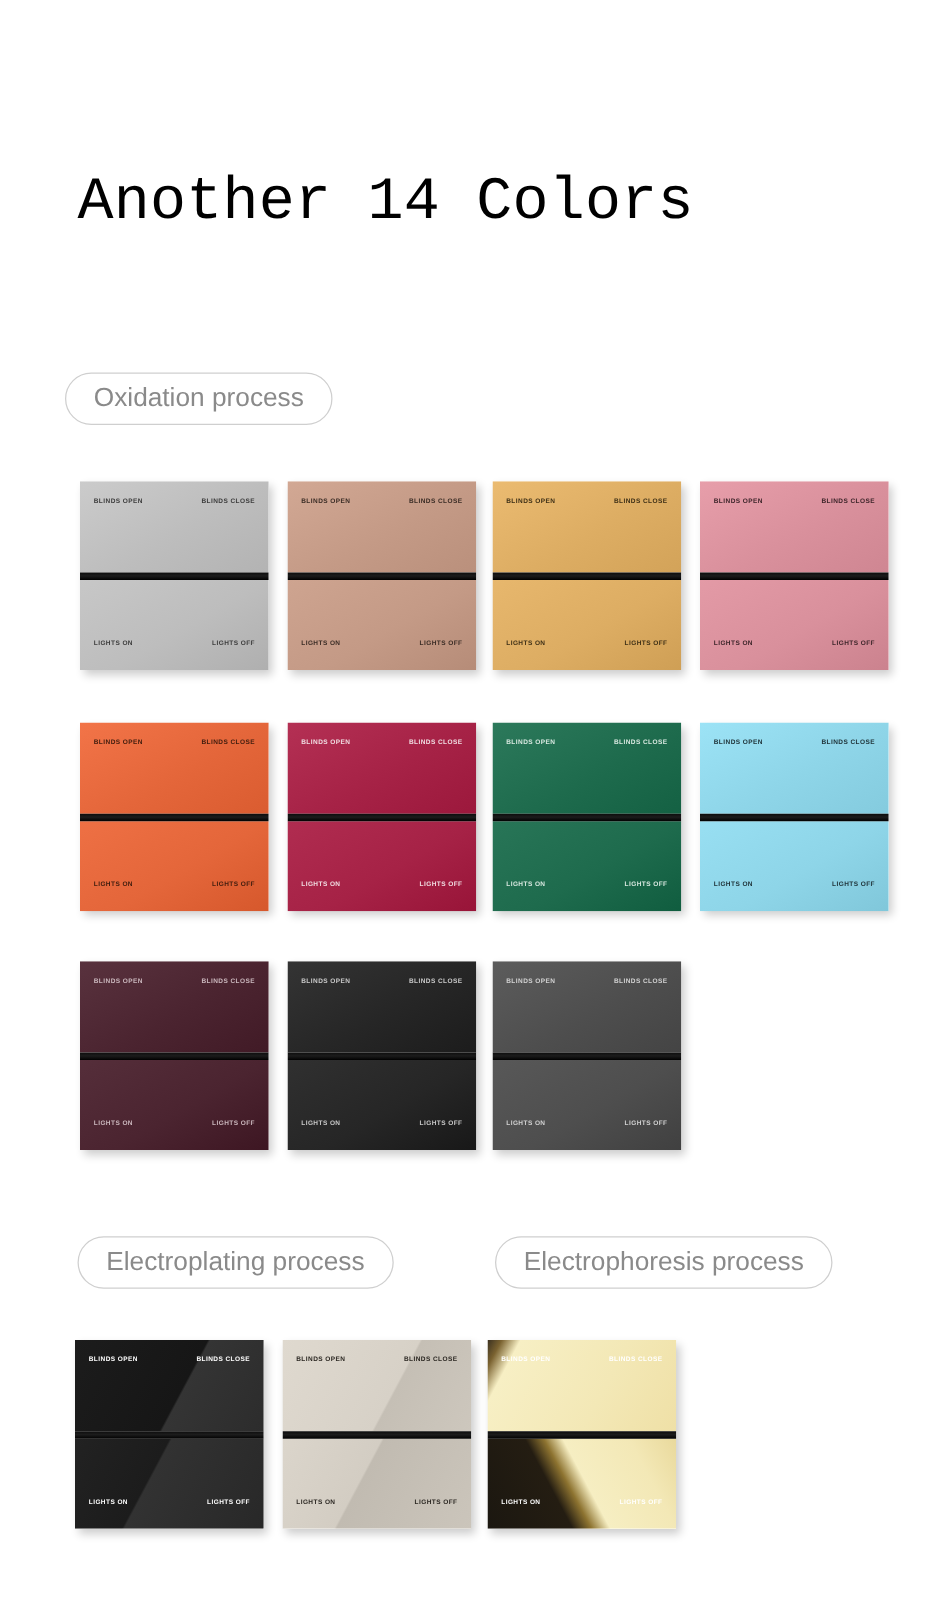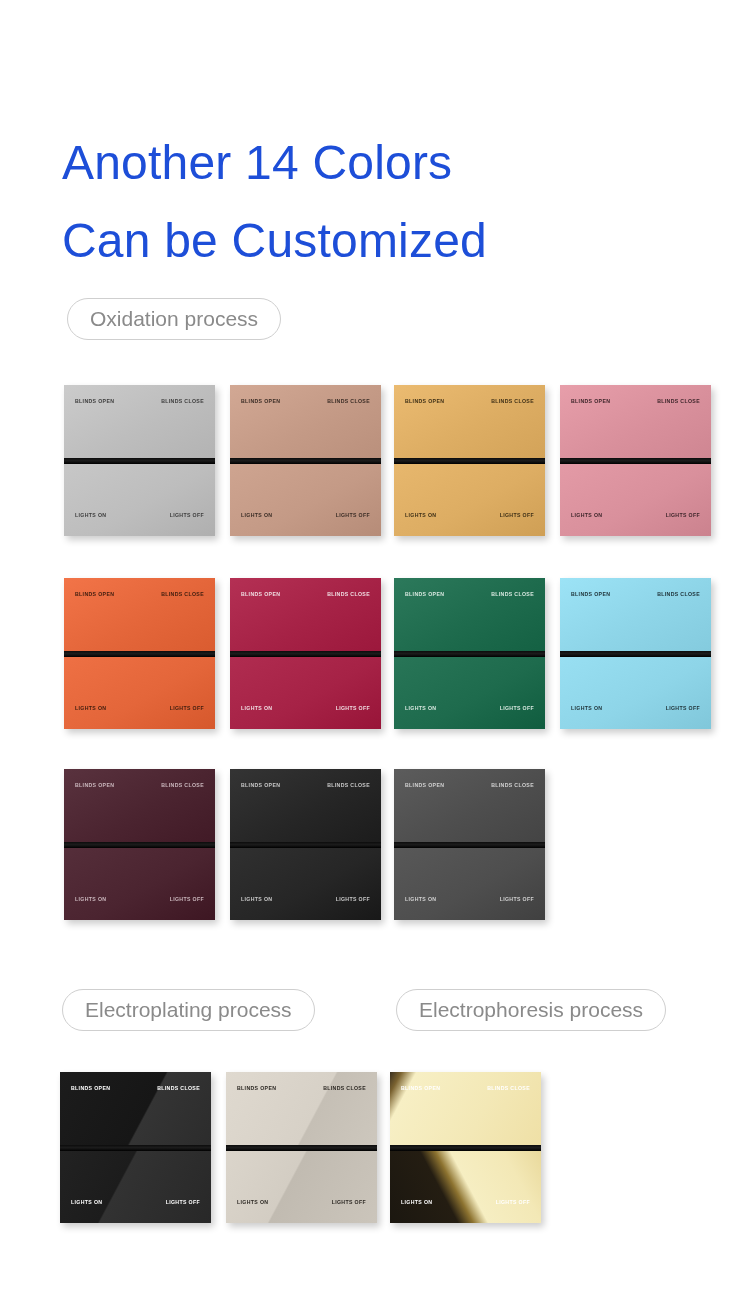--- a/index.html
+++ b/index.html
@@ -20,39 +20,40 @@
   
   .page-title {
     position: absolute;
     left: 62px;
     top: 92px;
     width: 640px;
     font-size: 48px;
     line-height: 1.62;
     font-weight: 400;
     letter-spacing: 0.2px;
-    color: #1d4ed8;
+    color: #000000;
+    font-family: Liberation Mono, monospace;
   }
   .page-title .line { display: block; white-space: nowrap; }
 
   
   .pill {
     position: absolute;
     height: 42px;
     border: 1px solid #cfcfcf;
     border-radius: 21px;
     background: #ffffff;
     color: #8a8a8a;
     font-size: 21px;
     line-height: 40px;
     text-align: center;
     padding: 0 22px;
     white-space: nowrap;
   }
-  .pill-oxidation      { left: 67px;  top: 298px; }
+  .pill-oxidation      { left: 52px;  top: 298px; }
   .pill-electrophoresis{ left: 62px;  top: 989px; }
   .pill-electroplating { left: 396px; top: 989px; }
 
   
   .grid {
     position: absolute;
     left: 0; top: 0;
     width: 750px; height: 1292px;
     pointer-events: none;
   }
@@ -110,21 +111,20 @@
   
   #p11 { left: 60px;  top: 1072px; }
   #p12 { left: 226px; top: 1072px; }
   #p13 { left: 390px; top: 1072px; }
 </style>
 </head>
 <body>
 
 <h1 class="page-title">
   <span class="line">Another 14 Colors</span>
-  <span class="line">Can be Customized</span>
 </h1>
 
 <div class="pill pill-oxidation">Oxidation process</div>
 
 <div class="pill pill-electrophoresis">Electroplating process</div>
 
 <div class="pill pill-electroplating">Electrophoresis process</div>
 
 <div class="grid" id="grid">
     <div class="panel finish-matte" id="p0">

